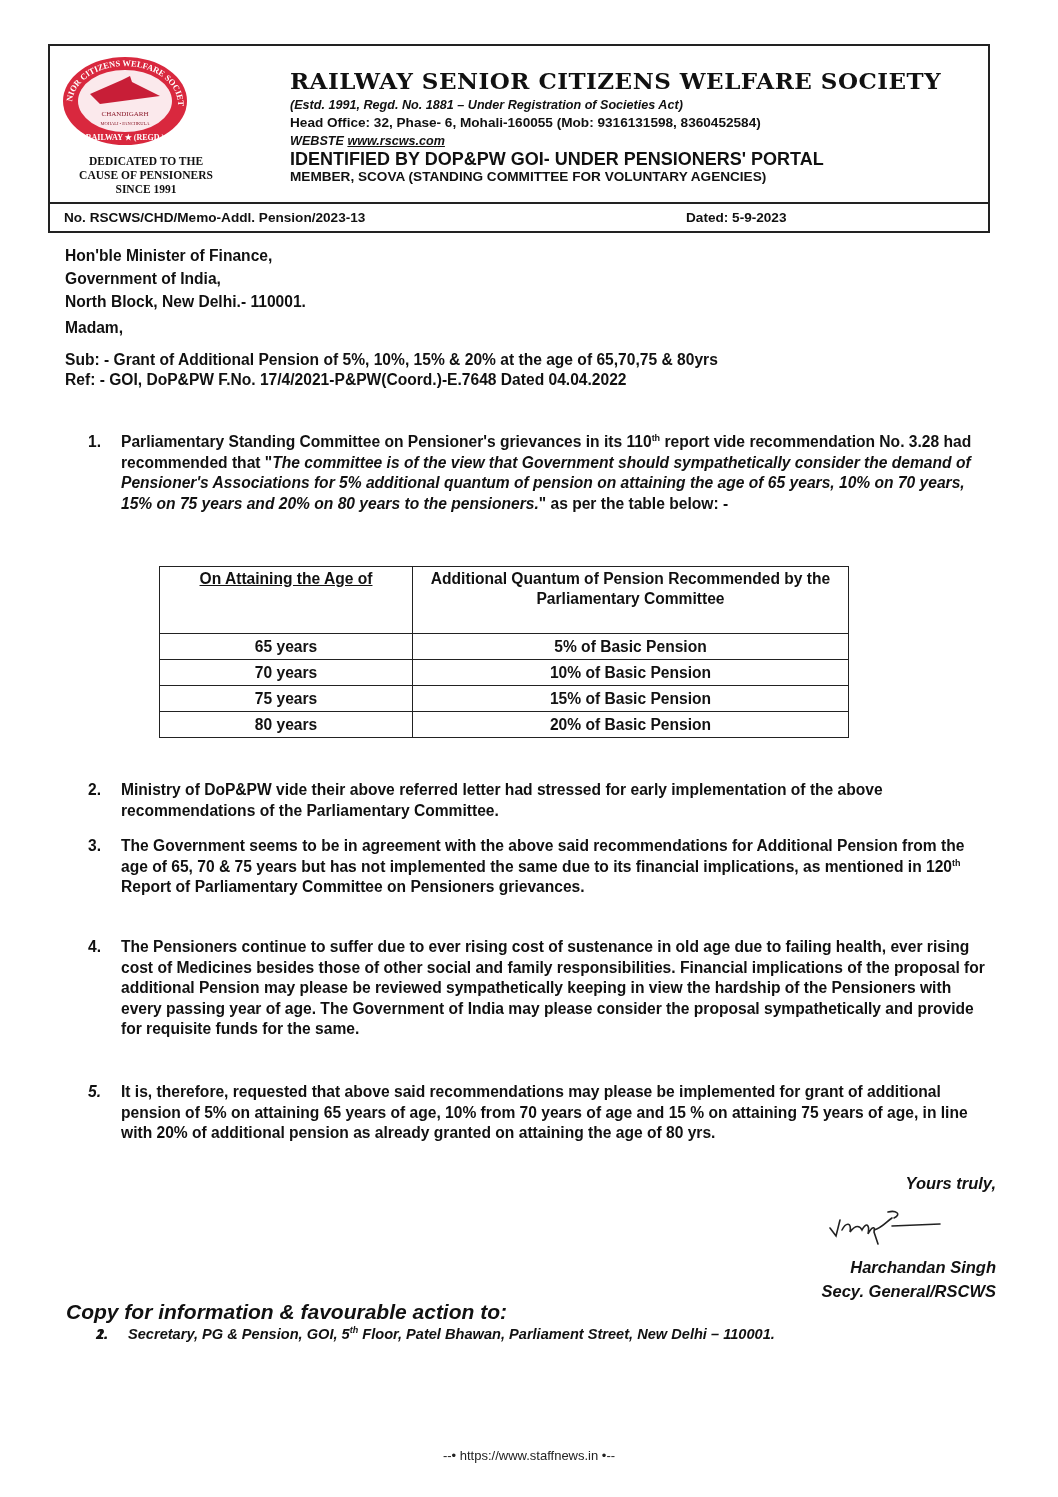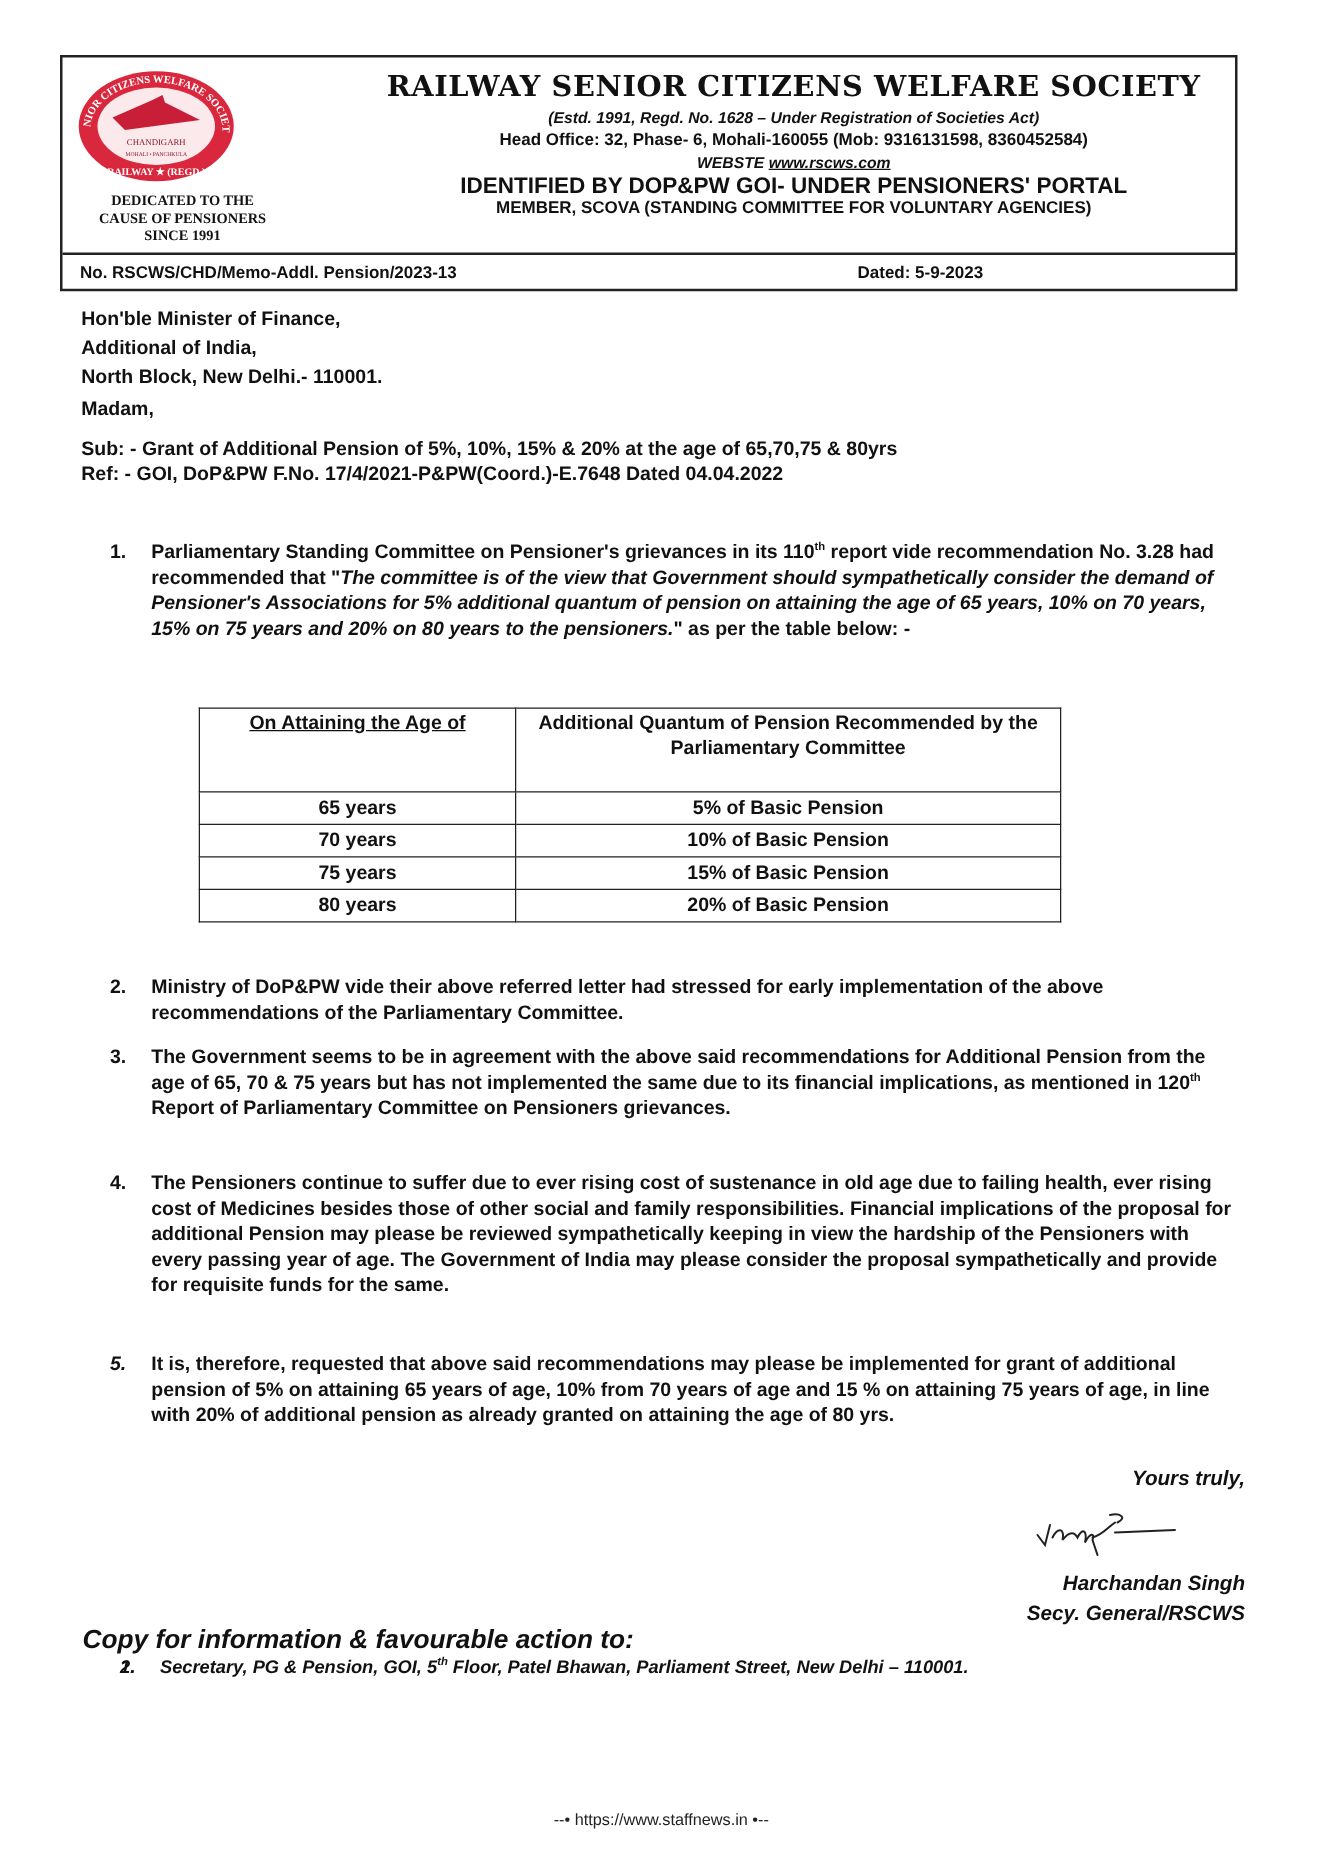--- a/index.html
+++ b/index.html
@@ -13,21 +13,21 @@
   }
   .lh-top { position: absolute; left: 0; top: 0; right: 0; height: 156px; border-bottom: 2px solid #222; }
   .logo-col { position: absolute; left: 0; top: 0; width: 195px; height: 156px; }
   .logo {
     position: absolute; left: 10px; top: 8px; width: 130px; height: 94px;
   }
   .dedicated {
     position: absolute; left: 6px; top: 108px; width: 180px; text-align: center;
     font-family: "Liberation Serif", serif; font-weight: bold; font-size: 11.5px; line-height: 14px;
   }
-  .society-col { position: absolute; left: 240px; top: 9px; width: 690px; text-align: center; }
+  .society-col { position: absolute; left: 240px; top: 20px; width: 690px; text-align: left; }
   .society-name {
     font-family: "DejaVu Serif", serif; font-weight: 900; font-size: 23px; letter-spacing: 0.5px;
     line-height: 30px; text-transform: uppercase;
   }
   .lh-line { font-weight: bold; font-size: 13.6px; line-height: 18px; white-space: nowrap; }
   .lh-line.italic { font-style: italic; font-size: 12.6px; }
   .lh-line.small { font-size: 18px; }
   .lh-line .url { text-decoration: underline; }
   .lh-bottom {
     position: absolute; left: 0; right: 0; top: 158px; height: 27px;
@@ -79,39 +79,39 @@
         <text x="65" y="86" text-anchor="middle" font-size="8" font-weight="bold" fill="#fff" font-family="Liberation Serif, serif">RAILWAY ★ (REGD.)</text>
       </svg>
       <div class="dedicated">
         <div>DEDICATED TO THE</div>
         <div>CAUSE OF PENSIONERS</div>
         <div>SINCE 1991</div>
       </div>
     </div>
     <div class="society-col">
       <div class="society-name">Railway Senior Citizens Welfare Society</div>
-      <div class="lh-line italic">(Estd. 1991, Regd. No. 1628 – Under Registration of Societies Act)</div>
+      <div class="lh-line italic">(Estd. 1991, Regd. No. 1881 – Under Registration of Societies Act)</div>
       <div class="lh-line">Head Office: 32, Phase- 6, Mohali-160055 (Mob: 9316131598,  8360452584)</div>
       <div class="lh-line italic">
         <span>WEBSTE</span>
         <span class="url">www.rscws.com</span>
       </div>
       <div class="lh-line small">IDENTIFIED BY DOP&amp;PW GOI- UNDER PENSIONERS' PORTAL</div>
       <div class="lh-line">MEMBER, SCOVA (STANDING COMMITTEE FOR VOLUNTARY AGENCIES)</div>
     </div>
   </div>
   <div class="lh-bottom">
     <span class="ref-no">No. RSCWS/CHD/Memo-Addl. Pension/2023-13</span>
     <span class="ref-date">Dated: 5-9-2023</span>
   </div>
 </div>
 
 <div class="body-text addr" style="top:244px;">
   <p>Hon'ble Minister of Finance,</p>
-  <p>Additional of India,</p>
+  <p>Government of India,</p>
   <p>North Block, New Delhi.- 110001.</p>
 </div>
 <div class="body-text" style="top:318px;">Madam,</div>
 
 <div class="body-text" style="top:350px;">
   <div>Sub: - Grant of Additional Pension of 5%, 10%, 15% &amp; 20% at the age of 65,70,75 &amp; 80yrs</div>
   <div>Ref: - GOI, DoP&amp;PW F.No. 17/4/2021-P&amp;PW(Coord.)-E.7648 Dated 04.04.2022</div>
 </div>
 
 <div class="para" style="top:432px;">

